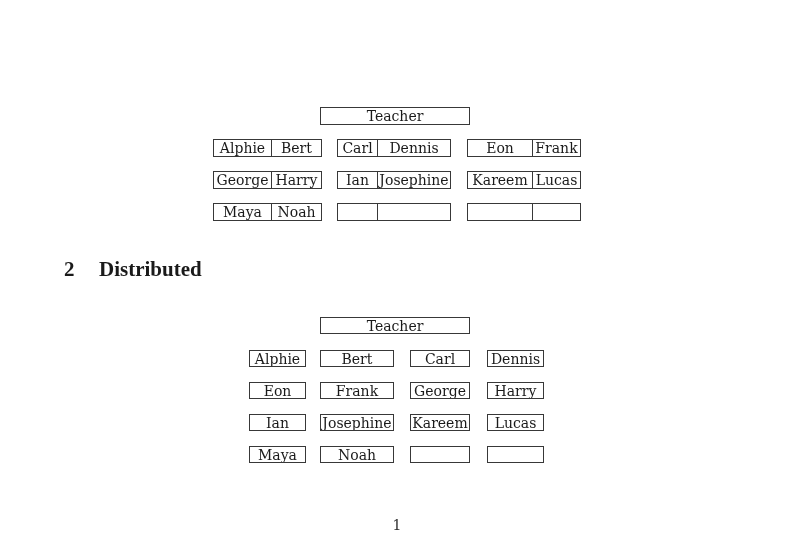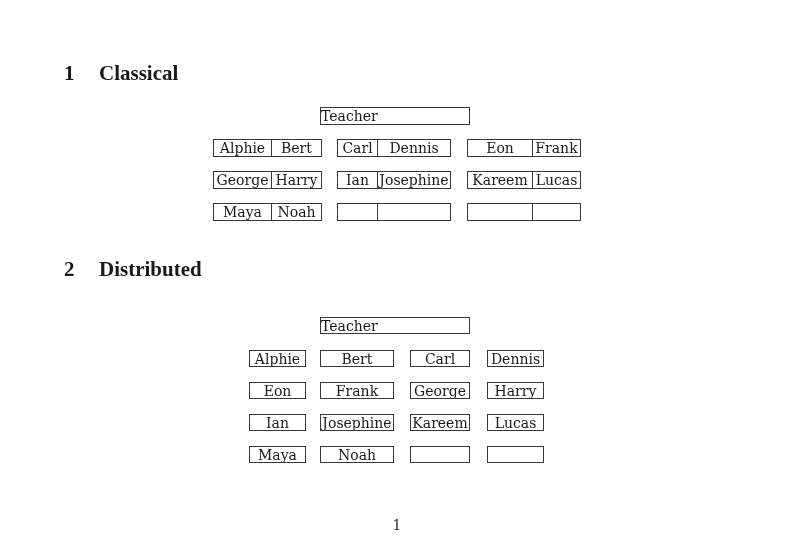--- a/index.html
+++ b/index.html
@@ -31,21 +31,21 @@
     position: absolute;
     border: 1px solid #383838;
     background: #ffffff;
   }
   .teacher {
     left: 320px;
     width: 150px;
     height: 18px;
     display: flex;
     align-items: center;
-    justify-content: flex-start;
+    justify-content: center;
     font-size: 14px;
   }
   .t-classical   { top: 107px; }
   .t-distributed { top: 317px; height: 17px; }
 
   
   .desk { display: flex; height: 18px; }
   .desk .cell {
     display: flex;
     align-items: center;
@@ -86,23 +86,20 @@
     text-align: center;
     font-size: 14px;
     color: #2a2a2a;
   }
 </style>
 </head>
 <body>
 
 <div class="page">
 
-  <div class="heading h-classical">
-    <span class="num">1</span><span class="ttl">Classical</span>
-  </div>
 
   <div class="box teacher t-classical">
     <span>Teacher</span>
   </div>
 
   <div class="box desk cr1 cc1">
     <span class="cell">Alphie</span>
     <span class="cell">Bert</span>
   </div>
   <div class="box desk cr1 cc2">

